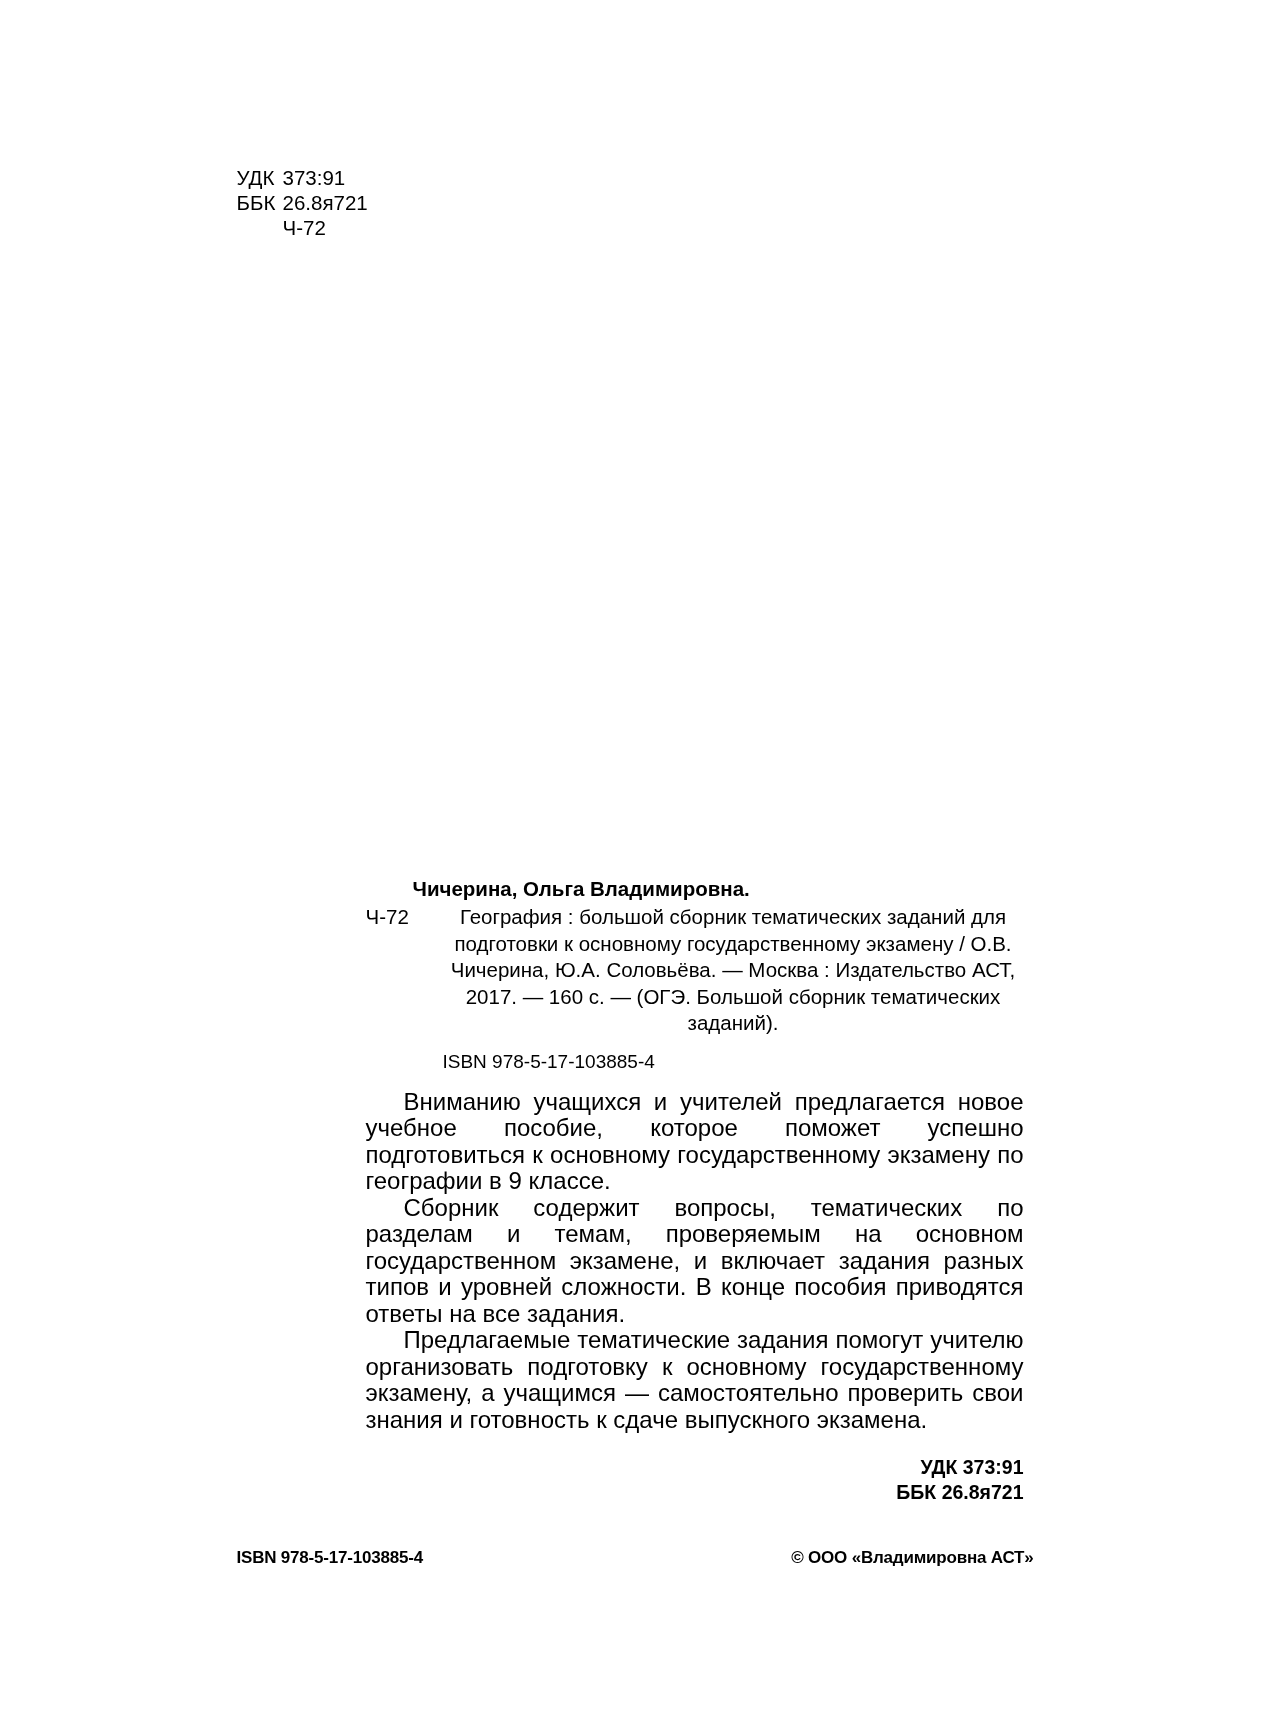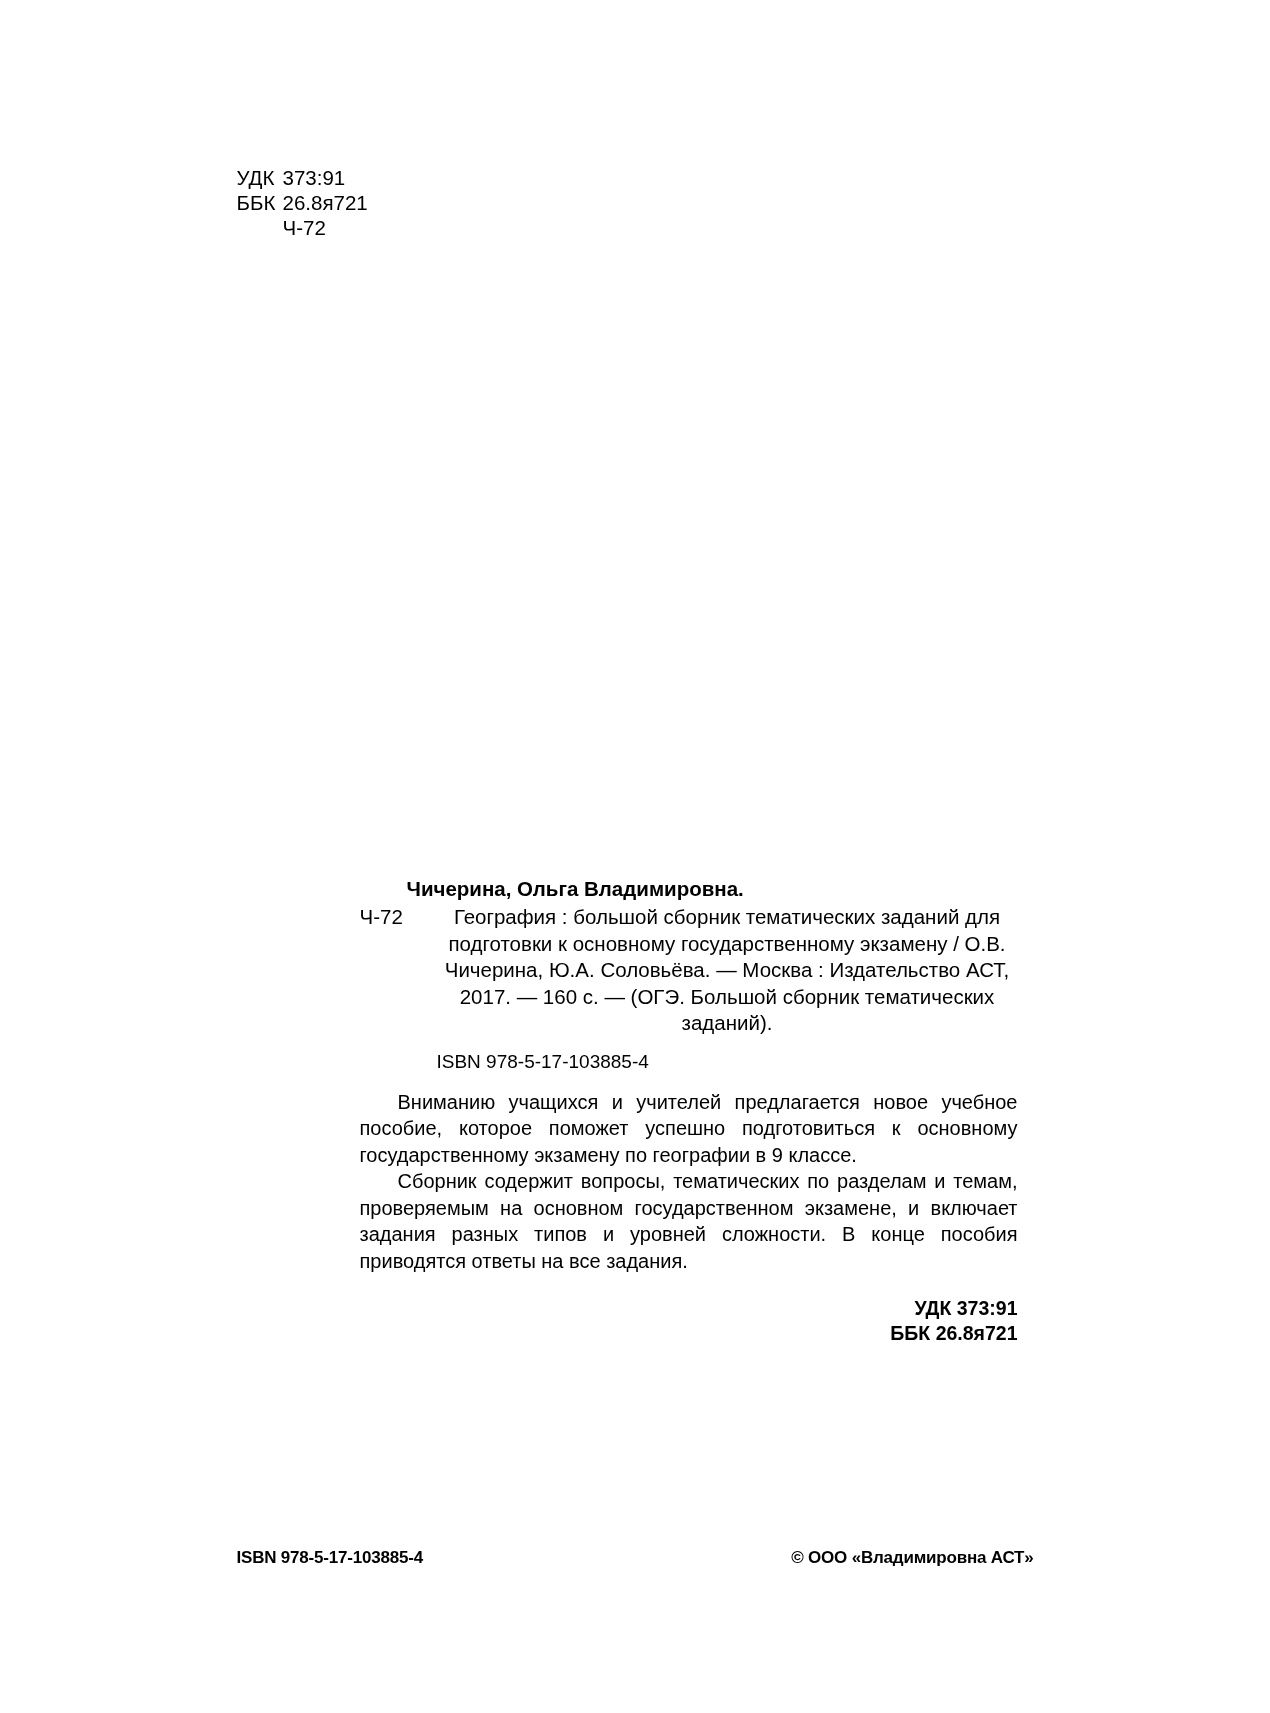--- a/index.html
+++ b/index.html
@@ -43,21 +43,21 @@
   .code-row .code-val {
     display: inline-block;
   }
   .code-row.indent-row {
     padding-left: 46px;
   }
 
   
   .record {
     position: absolute;
-    left: 281px;
+    left: 287px;
     top: 876px;
     width: 658px;
   }
 
   .record-author {
     font-weight: bold;
     font-size: 20.5px;
     line-height: 26px;
     margin: 0 0 2px 47px;
   }
@@ -84,21 +84,21 @@
 
   .isbn-line {
     margin: 12px 0 0 77px;
     font-size: 19px;
     line-height: 26px;
   }
 
   
   .annotation {
     margin-top: 14px;
-    font-size: 20px;
+    font-size: 24px;
     line-height: 26.5px;
     text-align: justify;
   }
   .annotation p {
     margin: 0;
     text-indent: 38px;
   }
 
   
   .bottom-codes {
@@ -153,20 +153,21 @@
     <div class="record-body">
       <span class="record-shelfmark">Ч-72</span>
       <p class="record-desc">География : большой сборник тематических заданий для подготовки к основному государственному экзамену / О.В. Чичерина, Ю.А. Соловьёва. — Москва : Издательство АСТ, 2017. — 160 с. — (ОГЭ. Большой сборник тематических заданий).</p>
     </div>
 
     <div class="isbn-line">ISBN 978-5-17-103885-4</div>
 
     <div class="annotation">
       <p>Вниманию учащихся и учителей предлагается новое учебное пособие, которое поможет успешно подготовиться к основному государственному экзамену по географии в 9 классе.</p>
       <p>Сборник содержит вопросы, тематических по разделам и темам, проверяемым на основном государственном экзамене, и включает задания разных типов и уровней сложности. В конце пособия приводятся ответы на все задания.</p>
+      <p>Предлагаемые тематические задания помогут учителю организовать подготовку к основному государственному экзамену, а учащимся — самостоятельно проверить свои знания и готовность к сдаче выпускного экзамена.</p>
     </div>
 
     <div class="bottom-codes">
       <span>УДК 373:91</span>
       <span>ББК 26.8я721</span>
     </div>
 
   </div>
 
   <div class="footer">

